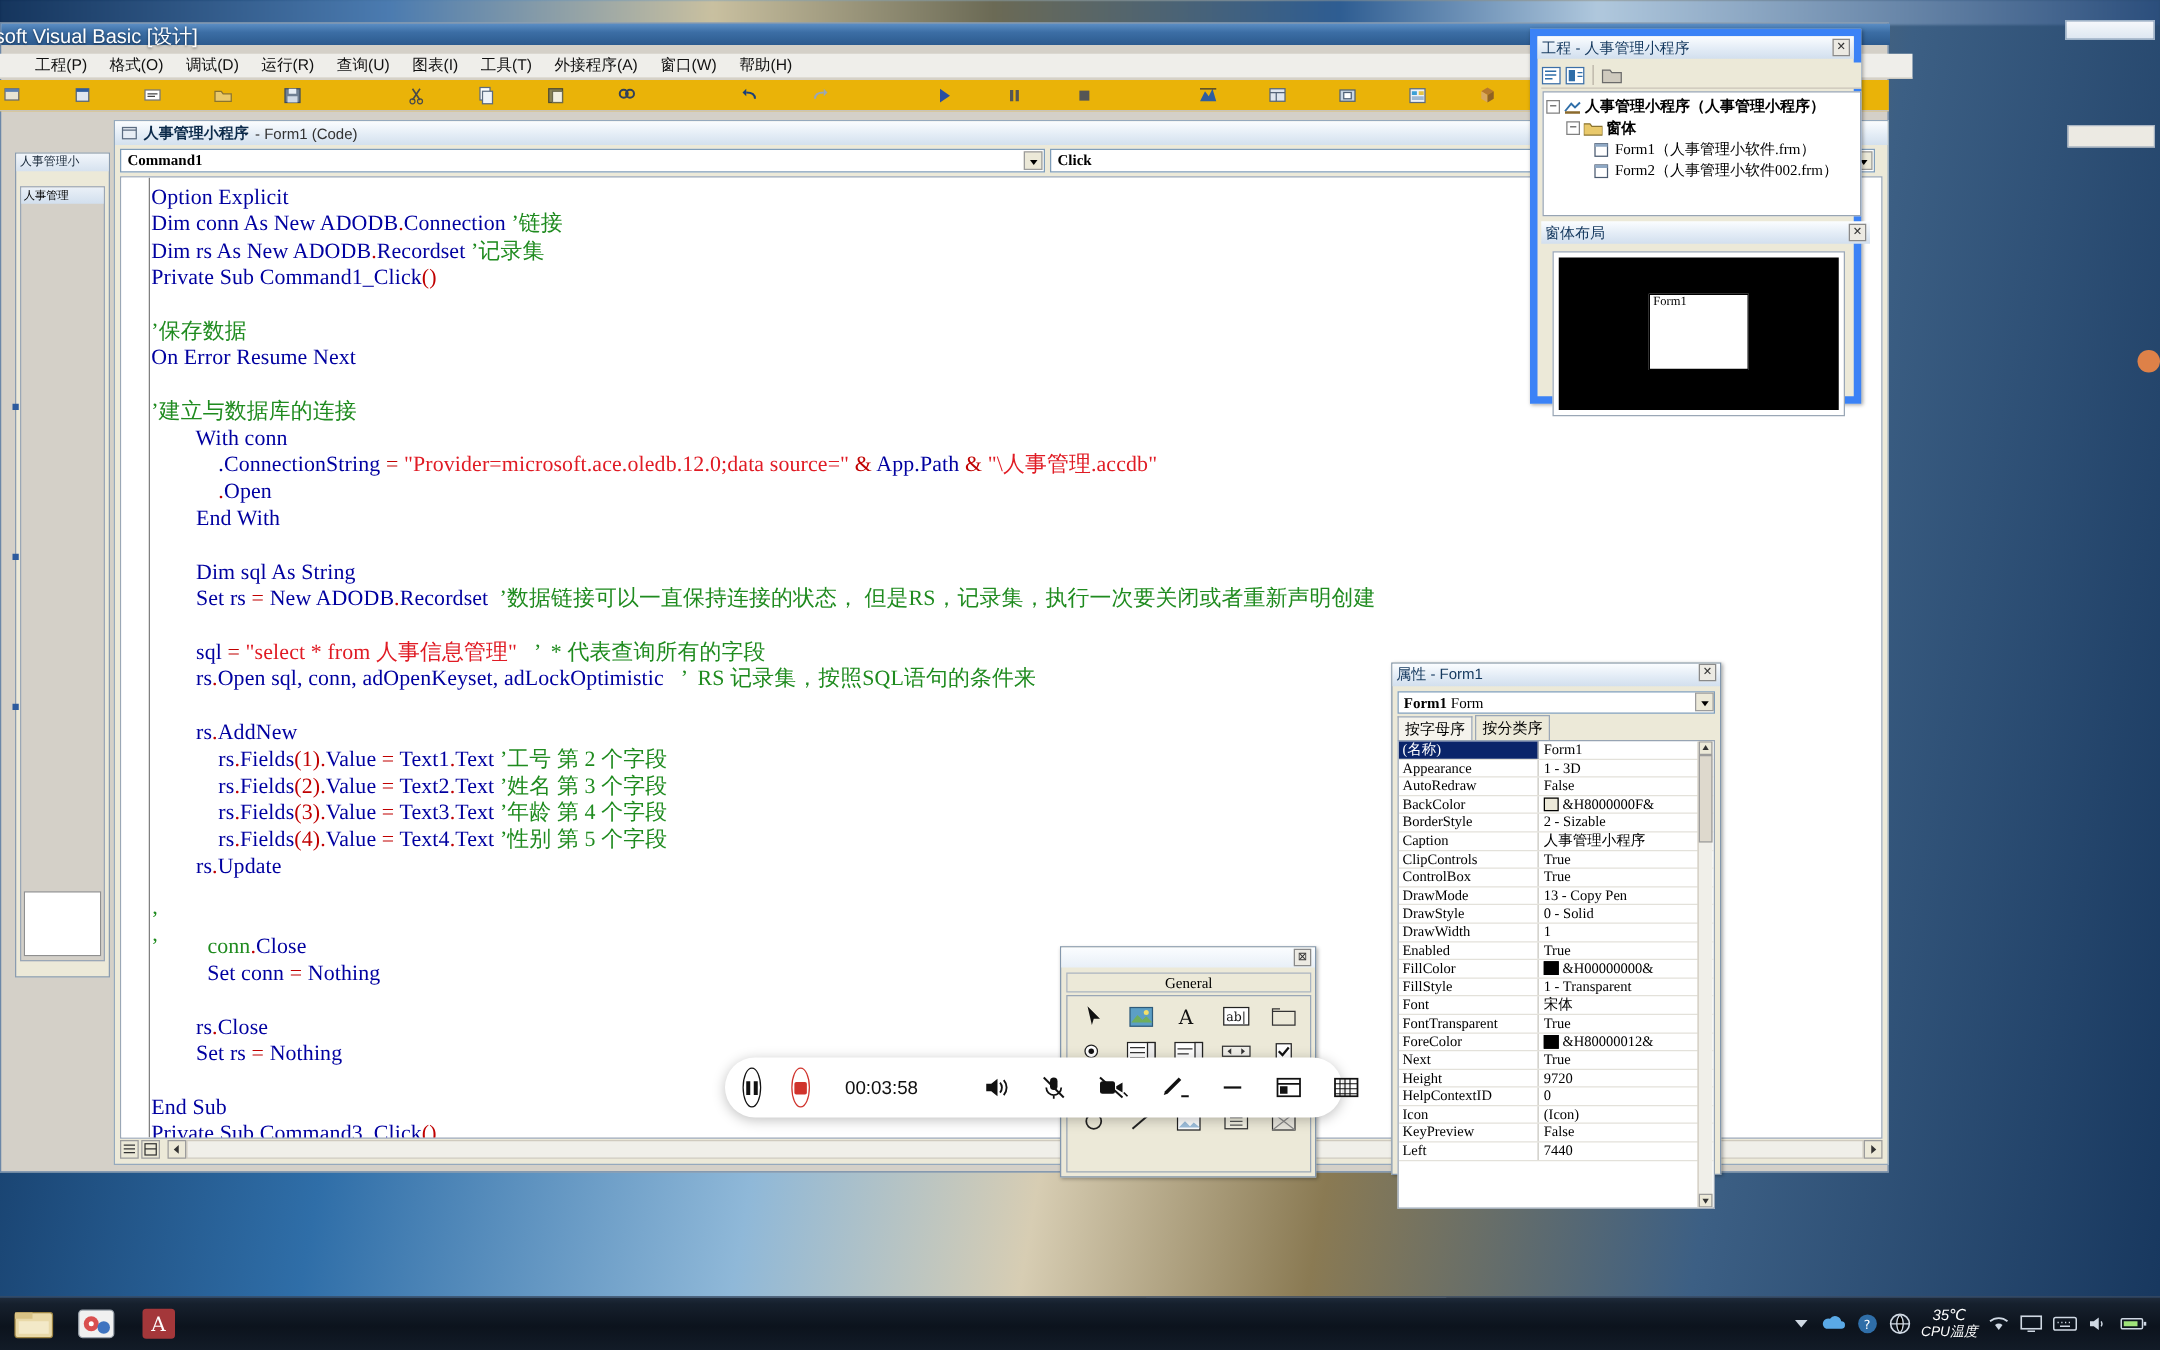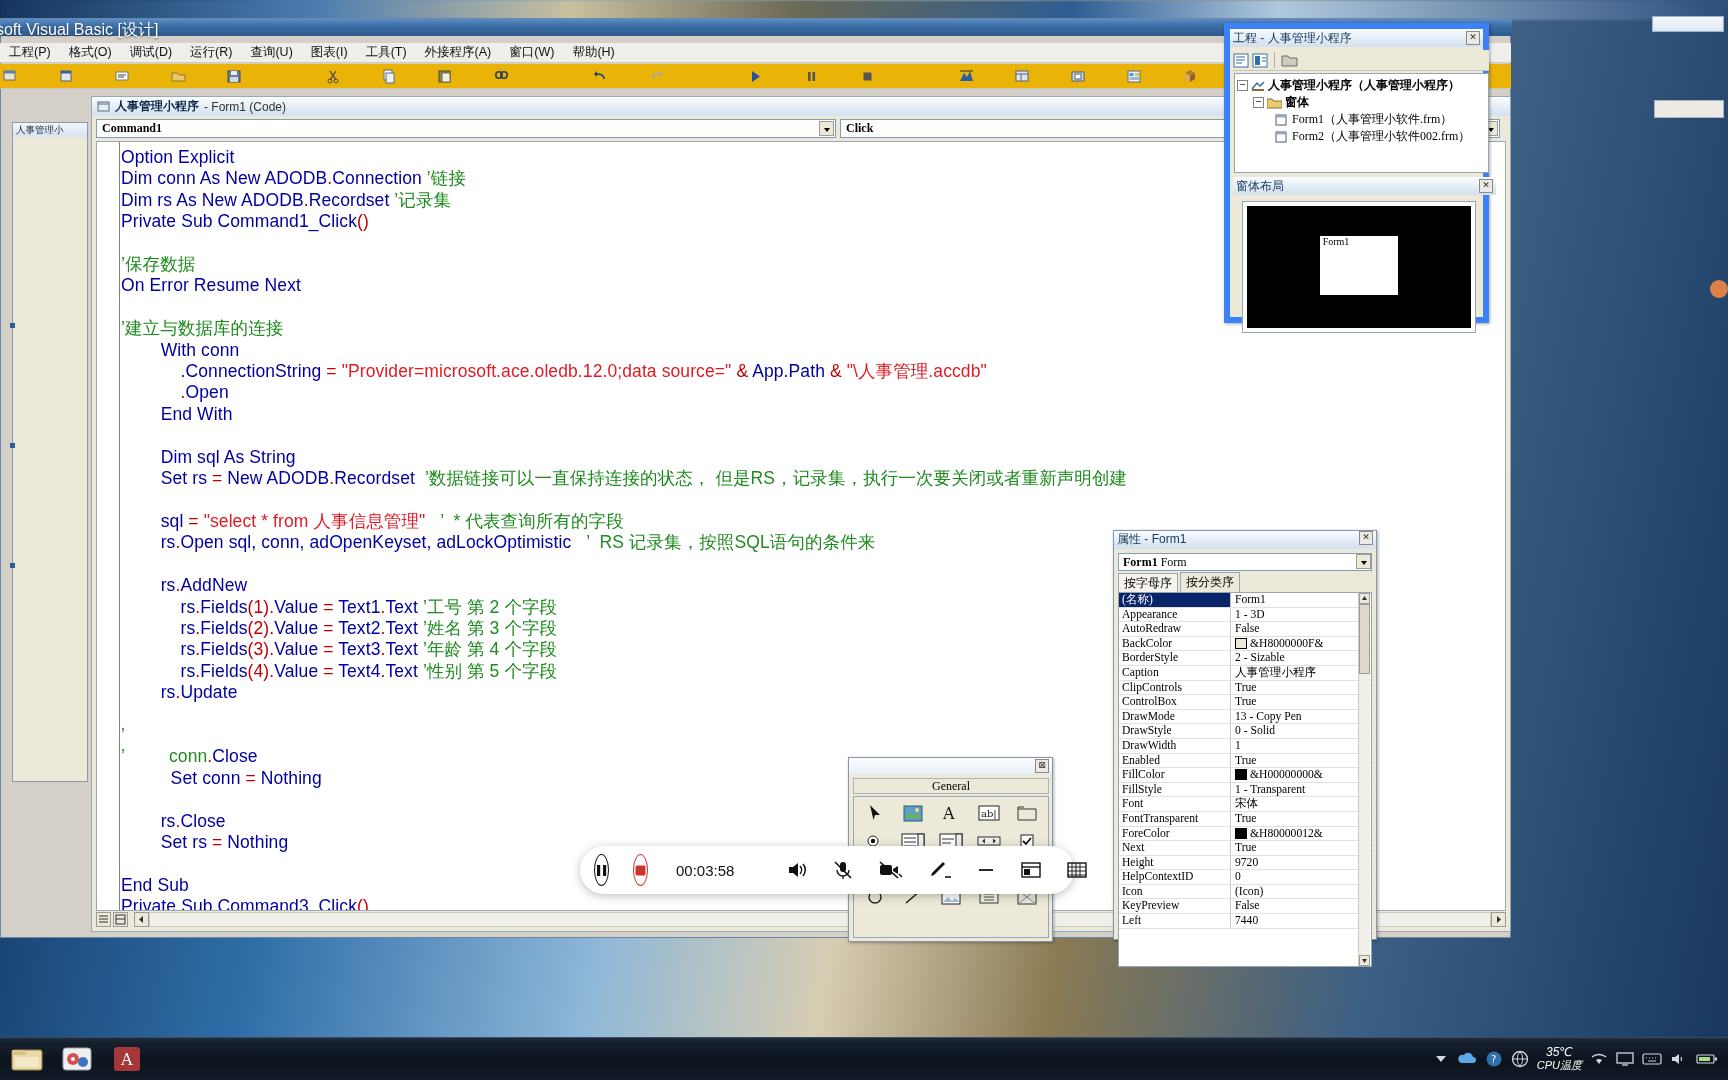--- a/index.html
+++ b/index.html
@@ -18,21 +18,21 @@
      background:linear-gradient(90deg,#15355d,#4b7bb0 18%,#c9c0a0 33%,#6b6a55 46%,#2e5d92 62%,#b0c8dd 74%,#2b4e7c 100%);
      filter:blur(1px);}
   
   #vbmain{position:absolute;left:0;top:18px;width:1511px;height:920px;background:#d4d0c8;
      border:1px solid #6b87a8;box-sizing:border-box;}
   #vbtitle{position:absolute;left:0;top:0;width:1511px;height:17px;
      background:linear-gradient(180deg,#5b8ec4 0%,#3c6ea5 40%,#2c5a8e 100%);}
   #vbtitletext{position:absolute;left:-13px;top:18px;height:24px;line-height:24px;color:#fff;
      font-size:16px;text-shadow:0 1px 2px rgba(0,0,0,.5);white-space:nowrap;font-family:"Liberation Sans",sans-serif;}
   .menubar{position:absolute;left:0;top:43px;width:1511px;height:19px;background:#efeeea;
-     border-bottom:1px solid #cfcabe;display:flex;align-items:center;font-size:12.5px;color:#111;}
+     border-bottom:1px solid #cfcabe;display:flex;align-items:center;font-size:12.5px;color:#111;padding-left:19px;}
   .menubar > span{padding:0 9px;white-space:nowrap;}
   .toolbar{position:absolute;left:0;top:64px;width:1511px;height:24px;background:#eab308;
      border-bottom:1px solid #c9c4b8;display:flex;align-items:center;gap:35px;}
   .tbi{width:19px;height:19px;margin:0 1px;display:inline-block;position:relative;}
   .tbsep{width:1px;height:17px;background:#b6b0a3;margin:0 4px;}
   .tbtext{font-size:12px;color:#111;margin-left:10px;white-space:nowrap;}
   
   .ico svg{display:block;}
   
   #leftdock{position:absolute;left:10px;top:120px;width:80px;height:790px;background:#d4d0c8;}
@@ -58,21 +58,21 @@
        font-family:"Liberation Serif","DejaVu Serif",serif;font-weight:bold;font-size:12px;color:#000;
        padding:1px 0 0 5px;}
   .cboarrow{position:absolute;right:1px;top:1px;width:15px;height:15px;background:#ece9d8;border:1px solid #9c9c9c;
        box-sizing:border-box;}
   .cboarrow:after{content:"";position:absolute;left:4px;top:6px;border-left:3.5px solid transparent;
        border-right:3.5px solid transparent;border-top:4px solid #000;}
   #codearea{position:absolute;left:4px;top:44px;width:1410px;height:770px;background:#fff;
      border:1px solid #9aa7b6;box-sizing:border-box;overflow:hidden;}
   #gutter{position:absolute;left:0;top:0;width:22px;height:100%;background:#fff;border-right:1px solid #808080;}
   #codetext{position:absolute;left:24px;top:5px;right:0;bottom:0;
-     font-family:Liberation Sans, sans-serif;font-size:17.5px;line-height:21.4px;white-space:pre;
+     font-family:Liberation Serif, serif;font-size:17.5px;line-height:21.4px;white-space:pre;
      color:#000080;letter-spacing:.1px;}
   .kw{color:#0000a0;}
   .cmt{color:#1f8b1f;}
   .str{color:#e01b24;}
   .pun{color:#c00000;}
   #codehscrollrow{position:absolute;left:4px;bottom:4px;width:1410px;height:16px;display:flex;align-items:center;}
   .vsbtn{width:15px;height:15px;background:#ece9d8;border:1px solid #9c9c9c;box-sizing:border-box;position:relative;}
   #hsbar{flex:1;height:15px;background:#f0efe9;border:1px solid #cfcabe;box-sizing:border-box;}
   
   #projwin{position:absolute;left:1224px;top:23px;width:265px;height:300px;background:#ece9d8;
@@ -385,20 +385,24 @@
       <svg width="19" height="19">
         <path d="M6 3h7v13l-3.5-3L6 16z" fill="#cfd6df" stroke="#8b98a8"></path>
         <path d="M4 4l11 11" stroke="#c33" stroke-width="1.4"></path>
       </svg>
     </span>
 </div>
 
 <div id="leftdock"></div>
 <div id="formdesign">
   <div class="dtitle">人事管理小</div>
+  <div class="dinner">
+    <div class="ctitle">人事管理</div>
+    <div class="canvas"></div>
+  </div>
   <div class="grip" style="left:-3px;top:200px;"></div>
   <div class="grip" style="left:-3px;top:320px;"></div>
   <div class="grip" style="left:-3px;top:440px;"></div>
 </div>
 
 <div id="codewin">
   <div id="codetitle">
     <span class="ico">
         <svg width="13" height="13">
           <rect x="1" y="2" width="11" height="9" fill="#e7edf4" stroke="#5b6b80"></rect>

